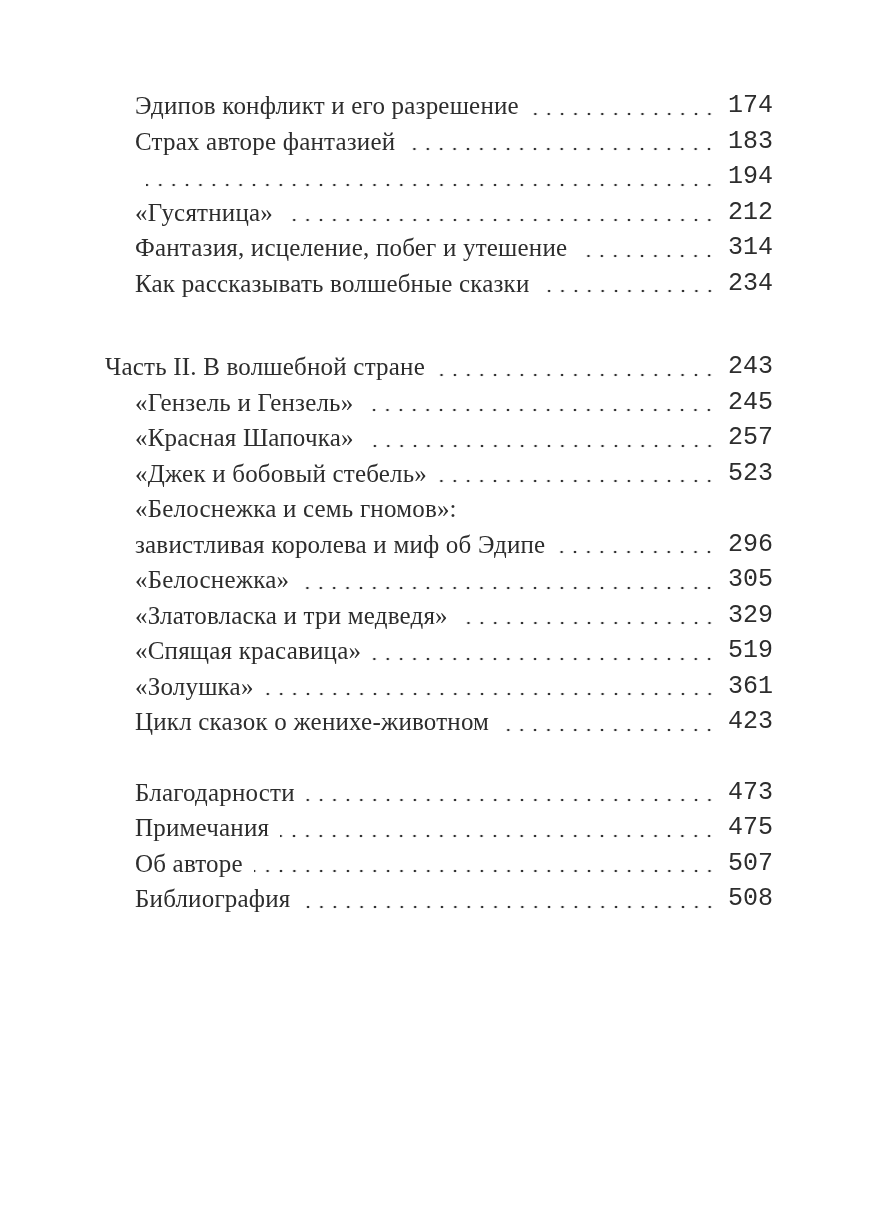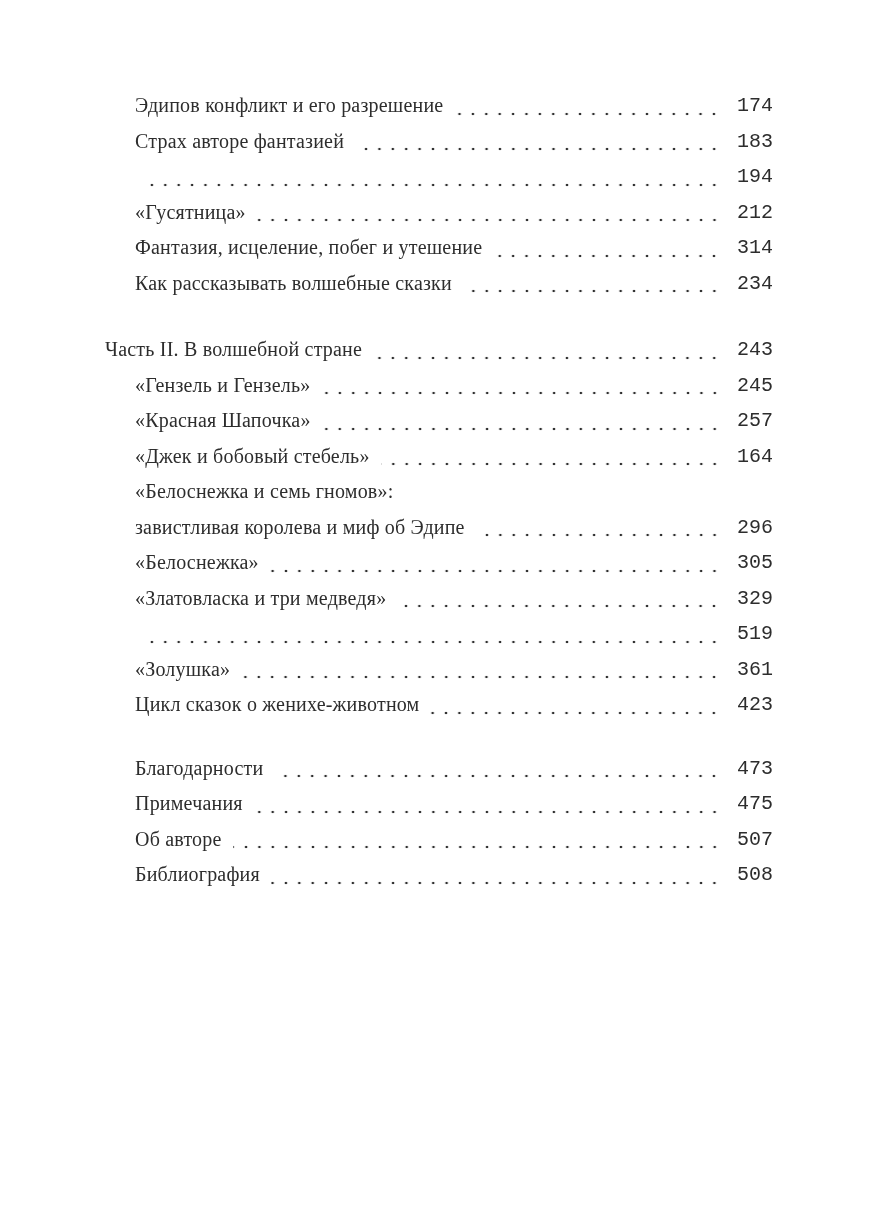--- a/index.html
+++ b/index.html
@@ -13,26 +13,26 @@
     overflow: hidden;
     font-family: "Liberation Serif", "DejaVu Serif", serif;
     color: #2d2d2d;
   }
   .toc {
     box-sizing: border-box;
     padding: 88px 104px 0 105px; 
     width: 877px;
   }
   .toc-group { margin: 0; }
-  .toc-group + .toc-group.gap-large { margin-top: 31px; }
-  .toc-group + .toc-group.gap-xlarge { margin-top: 28px; }
+  .toc-group + .toc-group.gap-large { margin-top: 48px; }
+  .toc-group + .toc-group.gap-xlarge { margin-top: 35px; }
   .toc-row {
     display: flex;
     align-items: stretch;
-    font-size: 20px;
+    font-size: 25px;
     line-height: 35.5px;
     height: 35.5px;
     white-space: nowrap;
   }
   .toc-row.level-1 { padding-left: 30px; }
   .toc-row .title {
     flex: 0 0 auto;
     letter-spacing: 0.2px;
   }
   .toc-row .leader {
@@ -99,41 +99,42 @@
         <span class="page">245</span>
       </div>
       <div class="toc-row level-1">
         <span class="title">«Красная Шапочка»</span>
         <span class="leader"></span>
         <span class="page">257</span>
       </div>
       <div class="toc-row level-1">
         <span class="title">«Джек и бобовый стебель»</span>
         <span class="leader"></span>
-        <span class="page">164</span>
+        <span class="page">523</span>
       </div>
       <div class="toc-row level-1">
         <span class="title">«Белоснежка и семь гномов»:</span>
       </div>
       <div class="toc-row level-1">
         <span class="title">завистливая королева и миф об Эдипе</span>
         <span class="leader"></span>
         <span class="page">296</span>
       </div>
       <div class="toc-row level-1">
         <span class="title">«Белоснежка»</span>
         <span class="leader"></span>
         <span class="page">305</span>
       </div>
       <div class="toc-row level-1">
         <span class="title">«Златовласка и три медведя»</span>
         <span class="leader"></span>
         <span class="page">329</span>
       </div>
       <div class="toc-row level-1">
+        <span class="title">«Спящая красавица»</span>
         <span class="leader"></span>
         <span class="page">519</span>
       </div>
       <div class="toc-row level-1">
         <span class="title">«Золушка»</span>
         <span class="leader"></span>
         <span class="page">361</span>
       </div>
       <div class="toc-row level-1">
         <span class="title">Цикл сказок о женихе-животном</span>

